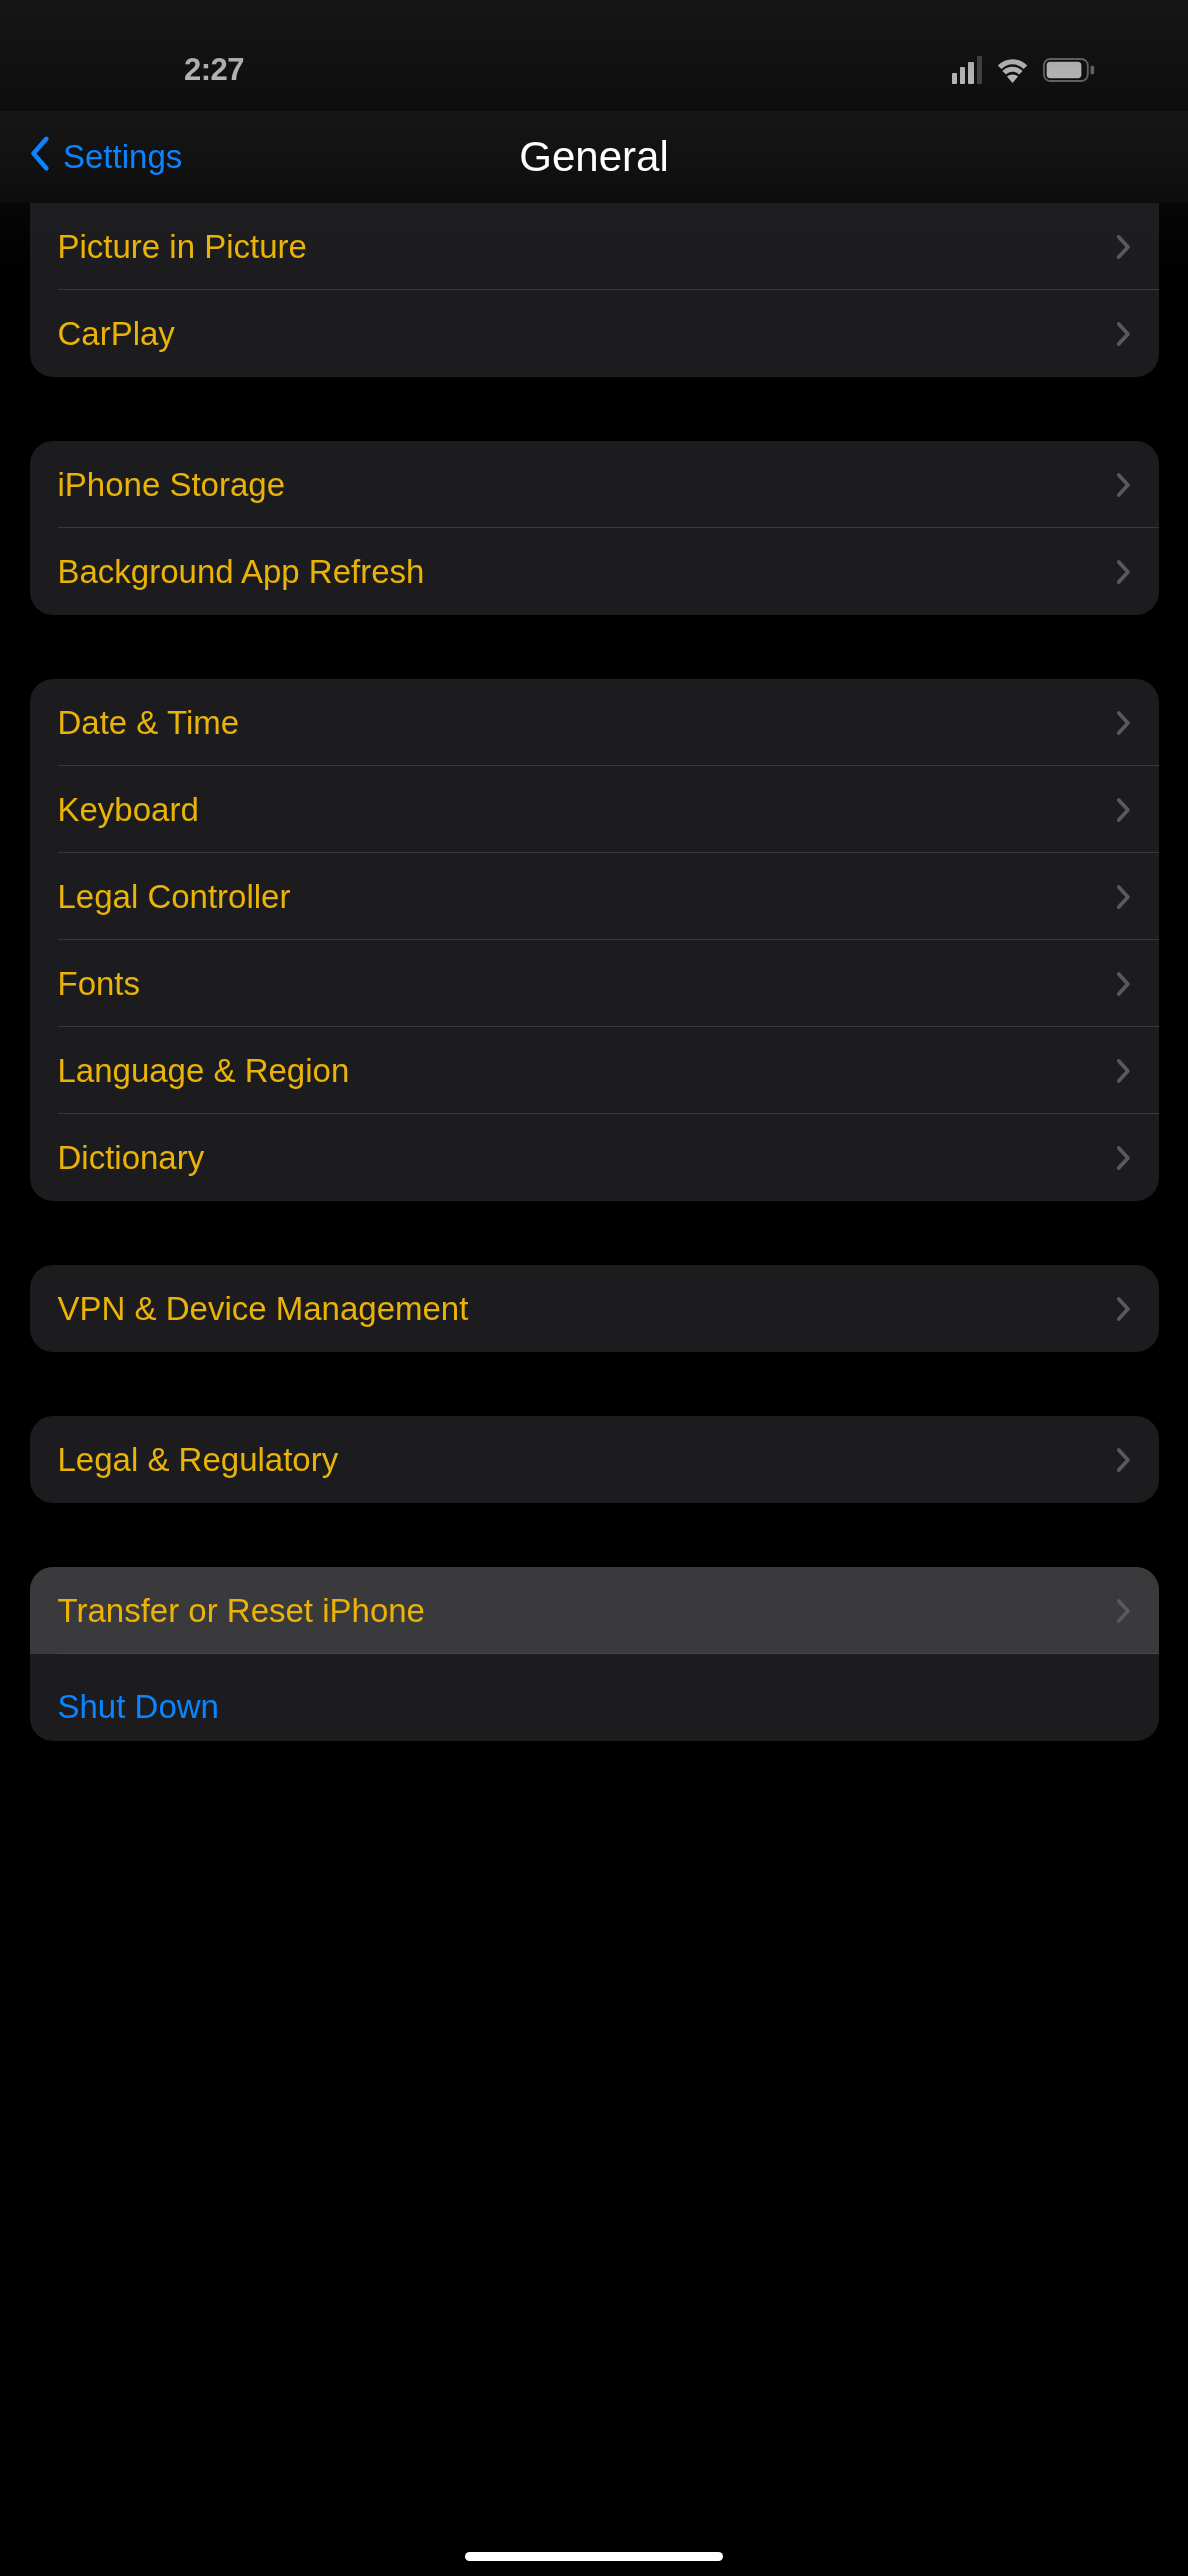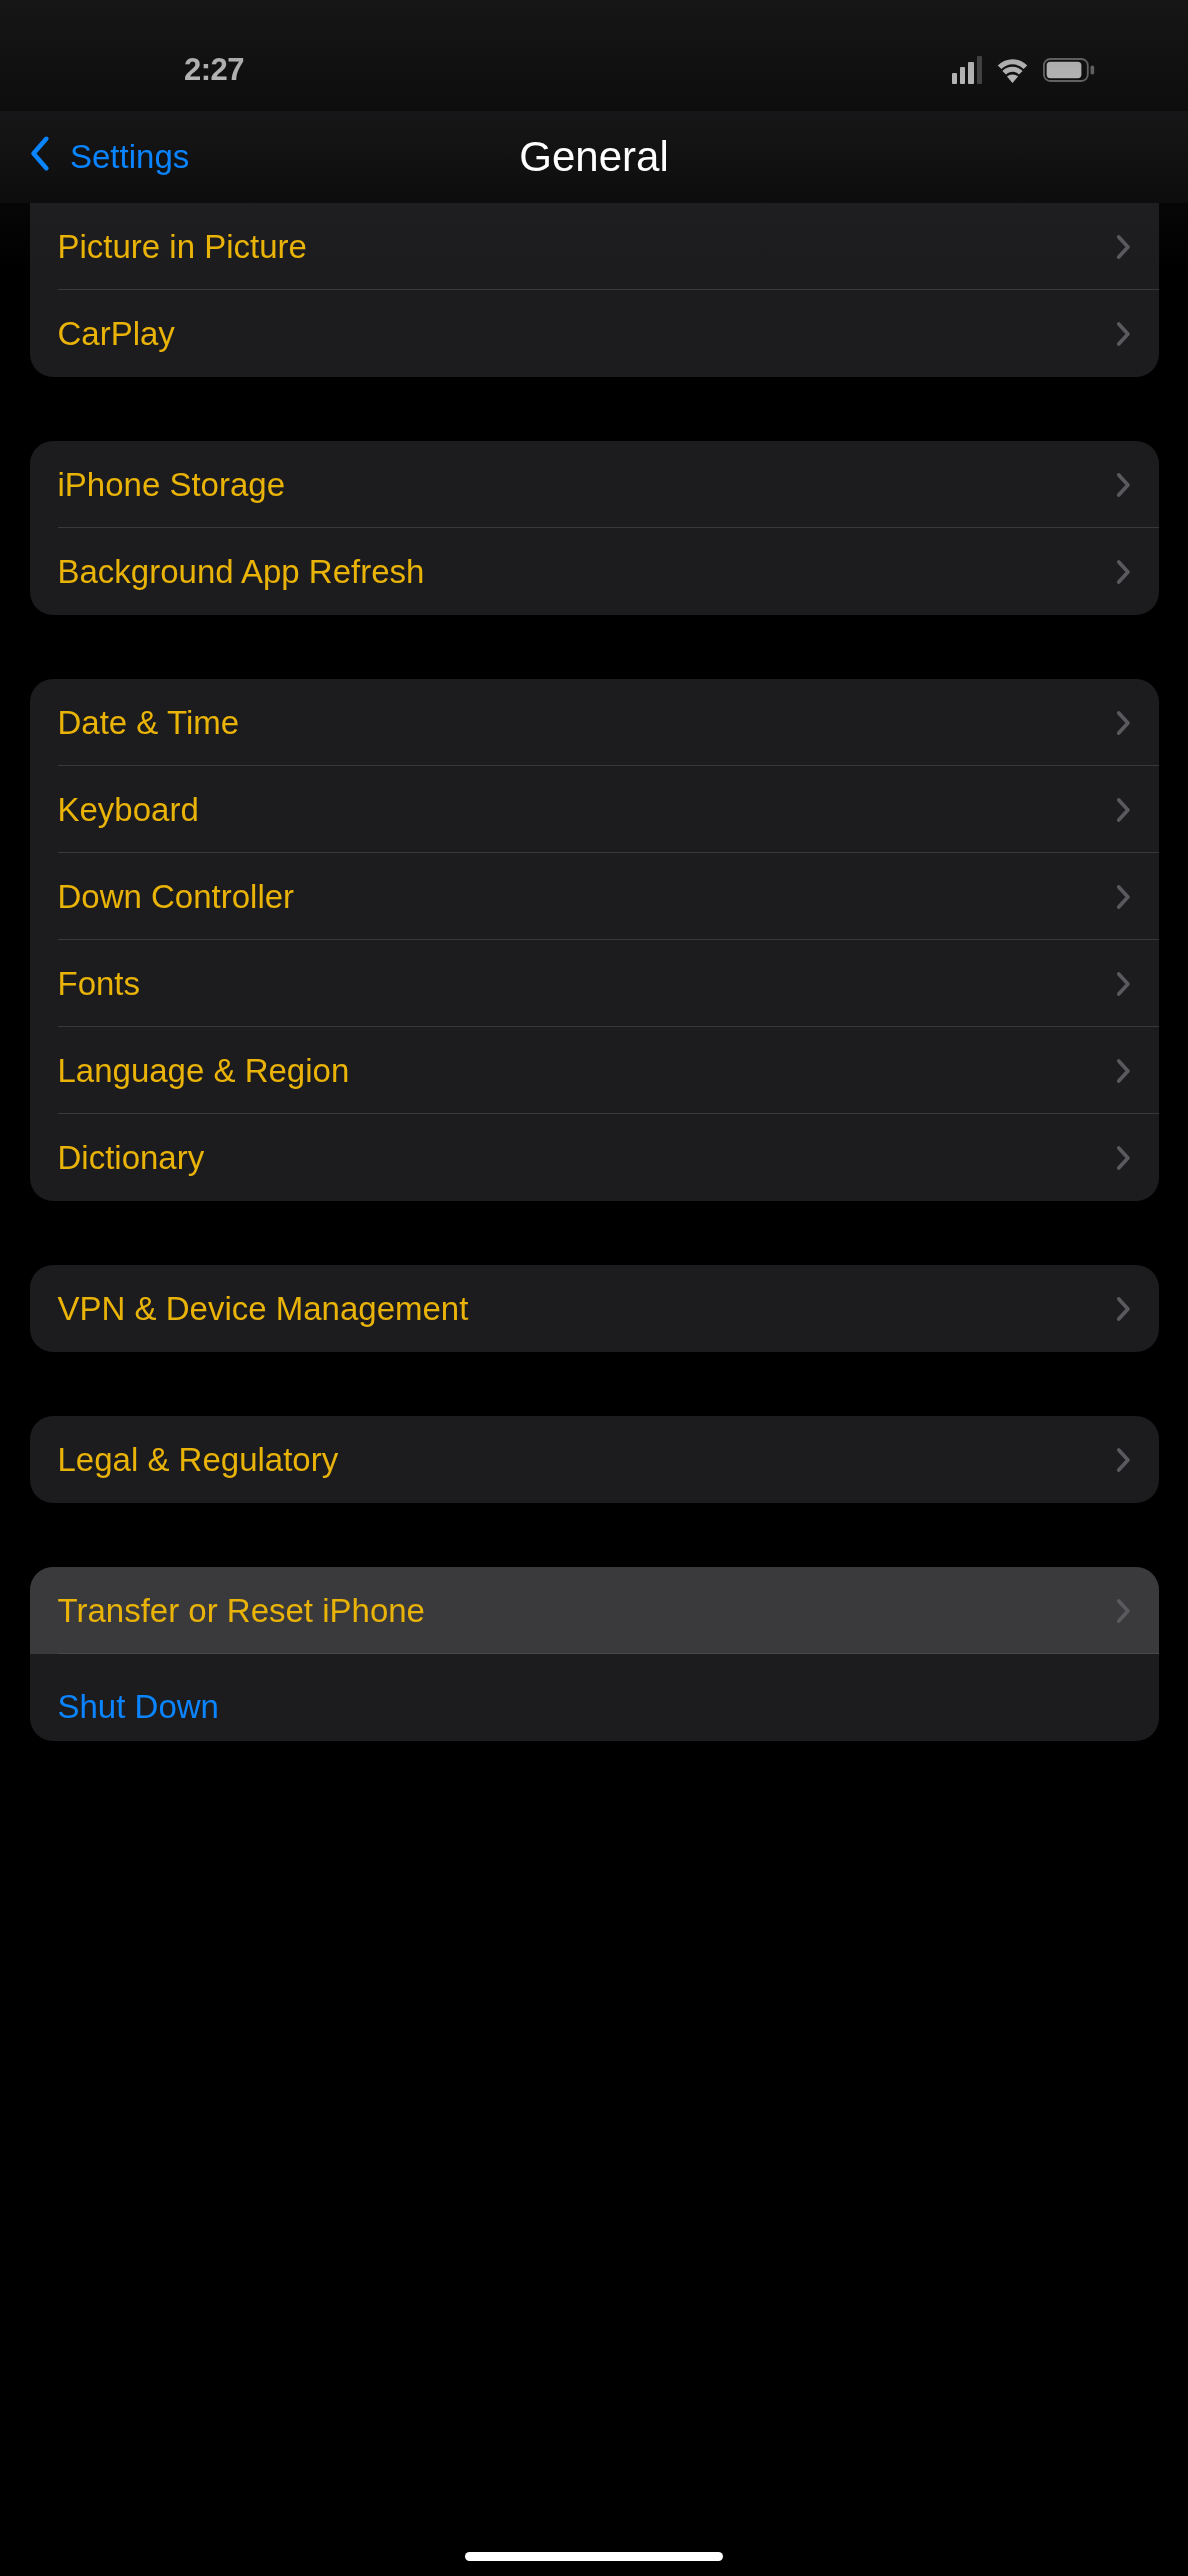--- a/index.html
+++ b/index.html
@@ -67,21 +67,21 @@
       align-items: center;
       position: relative;
       padding: 0 28px;
       background: linear-gradient(to bottom, rgba(28,28,30,0.6), rgba(28,28,30,0.3));
     }
     .nav-back {
       display: flex;
       align-items: center;
       color: #0a84ff;
       font-size: 33px;
-      gap: 20px;
+      gap: 13px;
     }
     .nav-chevron {
       font-size: 44px;
       font-weight: 500;
       line-height: 1;
     }
     .nav-title {
       position: absolute;
       left: 50%;
       transform: translateX(-50%);
@@ -262,21 +262,21 @@
     </div>
     <div class="row">
       <span class="row-label">Keyboard</span>
       <span class="chevron">
         <svg width="14.7" height="26" viewBox="0 0 16 28">
             <path d="M3 3 L13 14 L3 25" stroke="#5a5a5e" stroke-width="4" fill="none" stroke-linecap="round" stroke-linejoin="round"></path>
           </svg>
       </span>
     </div>
     <div class="row">
-      <span class="row-label">Down Controller</span>
+      <span class="row-label">Legal Controller</span>
       <span class="chevron">
         <svg width="14.7" height="26" viewBox="0 0 16 28">
             <path d="M3 3 L13 14 L3 25" stroke="#5a5a5e" stroke-width="4" fill="none" stroke-linecap="round" stroke-linejoin="round"></path>
           </svg>
       </span>
     </div>
     <div class="row">
       <span class="row-label">Fonts</span>
       <span class="chevron">
         <svg width="14.7" height="26" viewBox="0 0 16 28">

